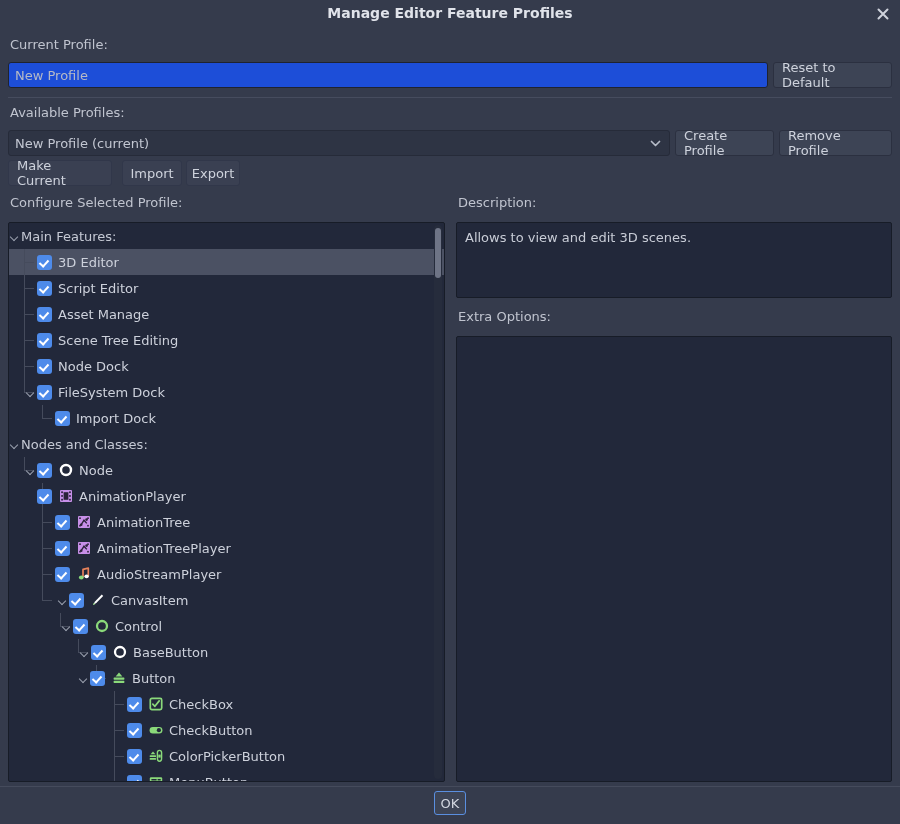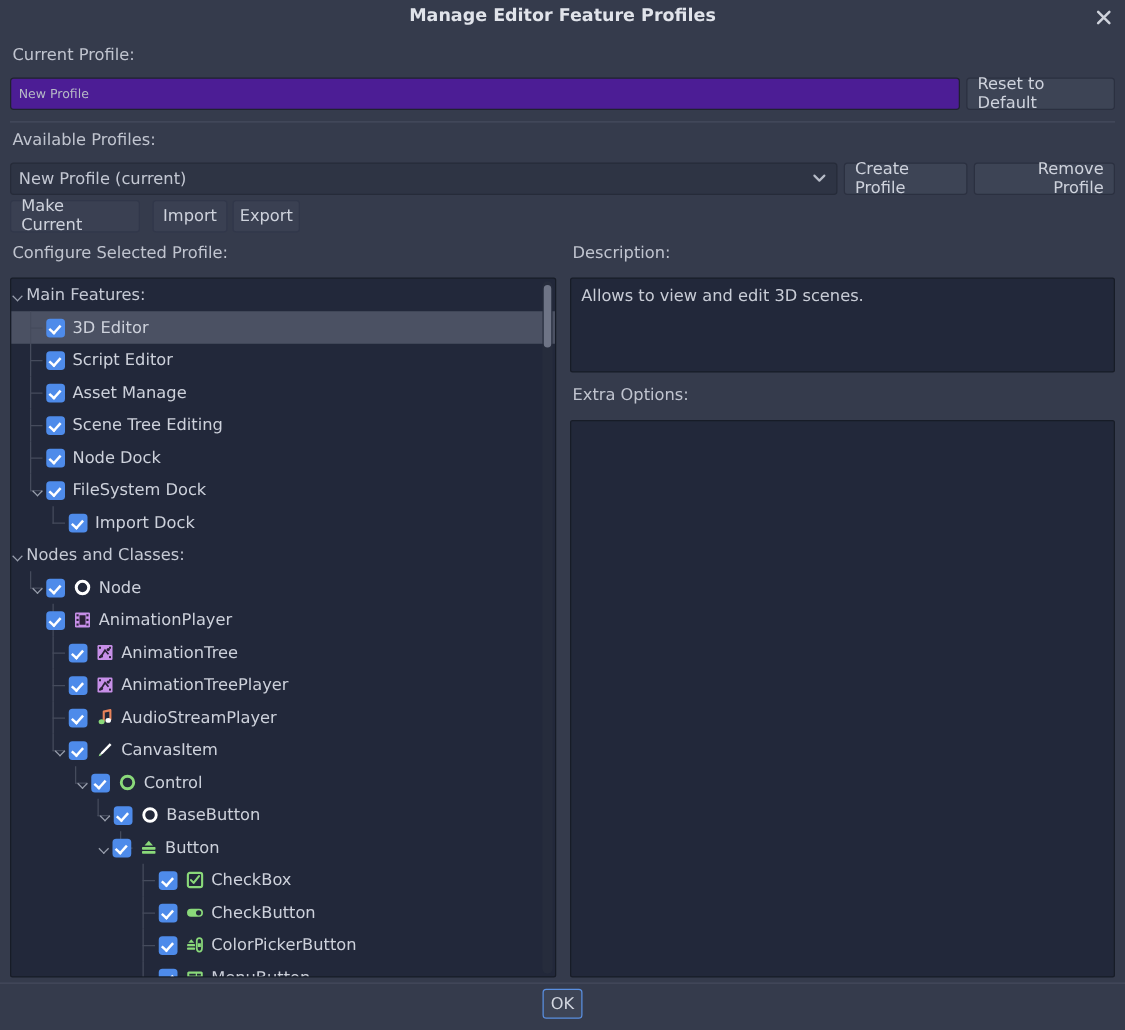--- a/index.html
+++ b/index.html
@@ -26,23 +26,23 @@
     position: absolute; right: 6px; top: 3px; width: 22px; height: 22px;
     display: flex; align-items: center; justify-content: center; cursor: pointer;
   }
   .close-btn svg { display: block; }
 
   
   .lbl { position: absolute; font-size: 13px; color: #c0c4cf; }
 
   
   .lineedit {
-    position: absolute; background: #4c1d95; border: 1px solid #1f232f;
+    position: absolute; background: #1d4ed8; border: 1px solid #1f232f;
     border-radius: 3px; display: flex; align-items: center;
-    padding-left: 6px; font-size: 10px; color: #b6bac6;
+    padding-left: 6px; font-size: 13px; color: #b6bac6;
   }
 
   
   .btn {
     position: absolute; background: #3d4455; border: 1px solid #2b3040;
     border-radius: 3px; display: flex; align-items: center; justify-content: center;
     font-size: 13px; color: #ced2dc; cursor: pointer; padding: 0 8px;
   }
   .btn.flat { background: #3a4052; border-color: #31374a; }
 
@@ -138,21 +138,21 @@
   <div class="lbl" style="left:10px; top:105px;">Available Profiles:</div>
   <div class="optionbtn" style="left:8px; top:130px; width:662px; height:26px;">
     <span>New Profile (current)</span>
     <span class="arrow">
       <svg width="11" height="8" viewBox="0 0 11 8" aria-hidden="true">
         <path d="M1.5 2 L5.5 6 L9.5 2" fill="none" stroke="#b7bcc8" stroke-width="1.7" stroke-linecap="round" stroke-linejoin="round"></path>
       </svg>
     </span>
   </div>
   <div class="btn" style="left:675px; top:130px; width:99px; height:26px;">Create Profile</div>
-  <div class="btn" style="left:779px; top:130px; width:113px; height:26px;text-align:right;">Remove Profile</div>
+  <div class="btn" style="left:779px; top:130px; width:113px; height:26px;">Remove Profile</div>
 
   <div class="btn flat" style="left:8px; top:160px; width:104px; height:26px;">Make Current</div>
   <div class="btn flat" style="left:122px; top:160px; width:60px; height:26px;">Import</div>
   <div class="btn flat" style="left:186px; top:160px; width:54px; height:26px;">Export</div>
 
   <div class="lbl" style="left:10px; top:195px;">Configure Selected Profile:</div>
 
   <div class="panel" style="left:8px; top:222px; width:437px; height:560px;">
     <div class="tree" id="tree-root">
         <div class="trow">
@@ -299,21 +299,21 @@
               <path d="M7 11.2 V3.3 L12.3 2.1 V10" fill="none" stroke="#e8825a" stroke-width="1.7" stroke-linejoin="round"></path>
               <ellipse cx="5.3" cy="11.4" rx="2.4" ry="2" fill="#8ad97a"></ellipse>
               <ellipse cx="10.6" cy="10.3" rx="2.2" ry="1.9" fill="#ffffff"></ellipse>
             </svg>
             <span class="tlabel">AudioStreamPlayer</span>
           </div>
         </div>
         <div class="trow">
           <div class="tguide" style="left: 33px; top: 0px; width: 1px; height: 14px;"></div>
           <div class="tguide" style="left: 33px; top: 13px; width: 10px; height: 1px;"></div>
-          <div class="content" style="padding-left: 34px;">
+          <div class="content" style="padding-left: 48px;">
             <span class="arrow-dn"></span>
             <span class="cbox"></span>
             <svg viewBox="0 0 16 16" class="cicon">
               <path d="M3 13 L5 9.6 L11.8 2.6 L13.2 4 L6.3 10.9 Z" fill="#ffffff"></path>
               <path d="M3 13 L5.2 12.2 L3.8 10.8 Z" fill="#8ad97a"></path>
             </svg>
             <span class="tlabel">CanvasItem</span>
           </div>
         </div>
         <div class="trow">

